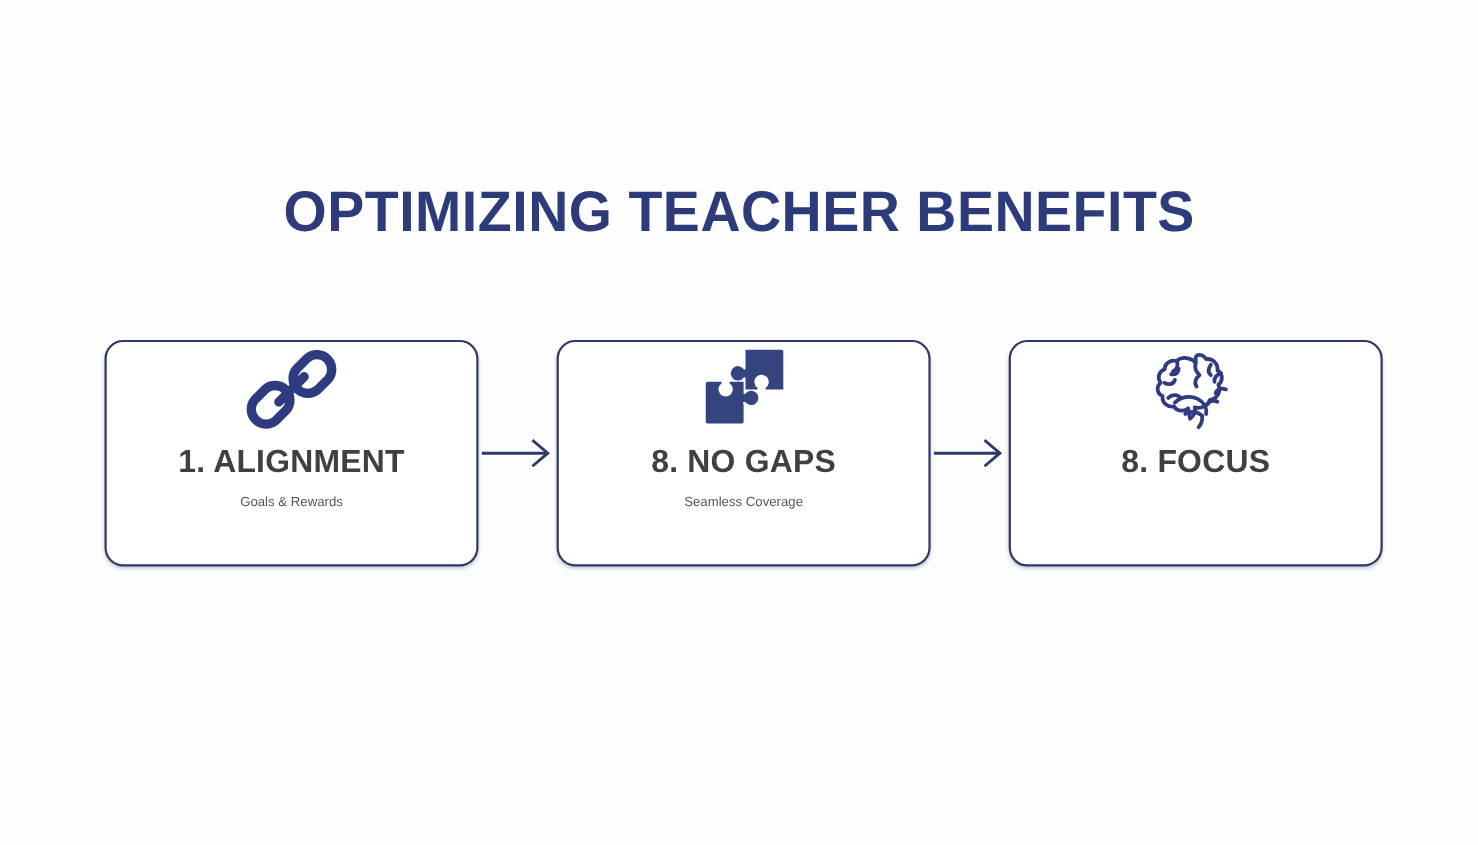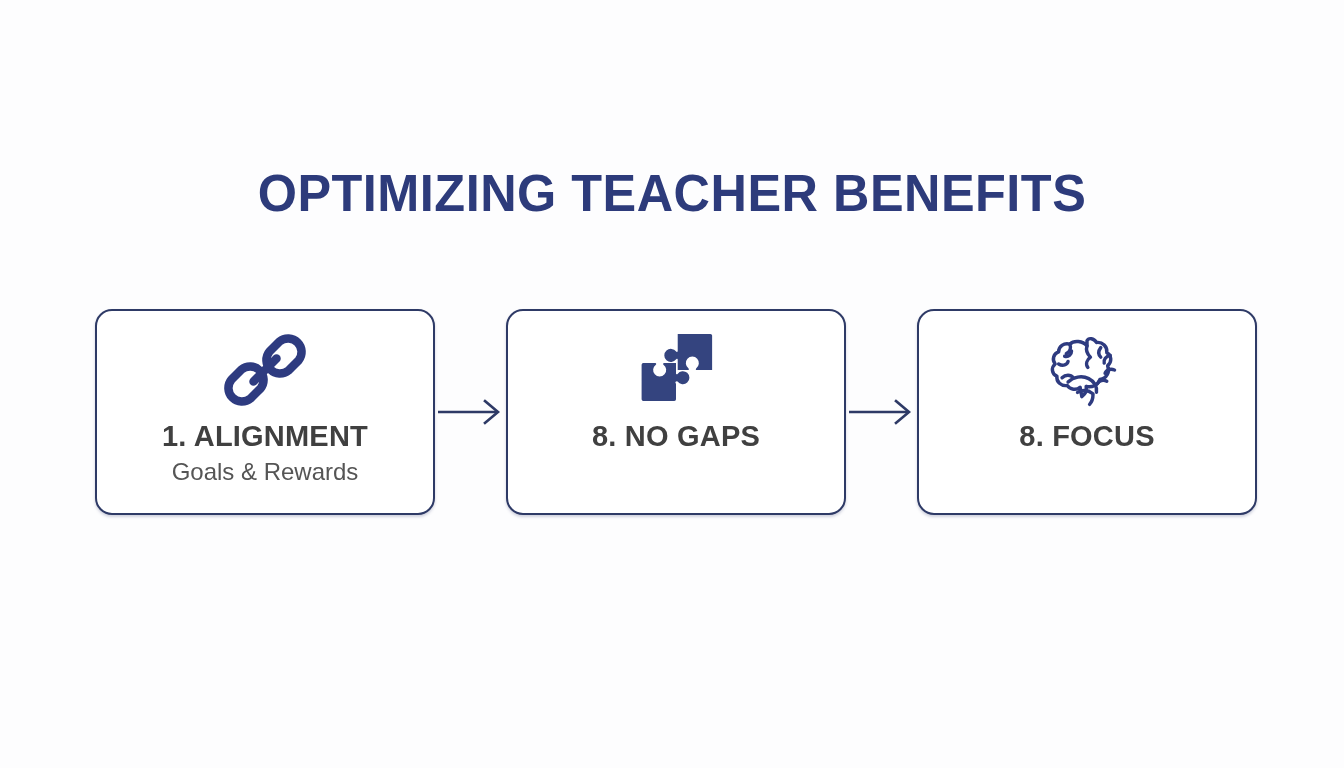--- a/index.html
+++ b/index.html
@@ -58,21 +58,20 @@
     height: 206px;
     flex: 0 0 340px;
     border: 2px solid #2e3a66;
     border-radius: 17px;
     background: #ffffff;
     box-shadow: 0 2px 3px rgba(40, 52, 105, 0.22);
     display: flex;
     flex-direction: column;
     align-items: center;
     justify-content: flex-start;
-    padding-top: 16px;
   }
 
   .card-icon {
     height: 86px;
     display: flex;
     align-items: center;
     justify-content: center;
   }
 
   .card-title {
@@ -80,21 +79,21 @@
     font-size: 29px;
     line-height: 34px;
     font-weight: 700;
     color: #404040;
     letter-spacing: 0.2px;
     white-space: nowrap;
   }
 
   .card-sub {
     margin-top: 7px;
-    font-size: 24px;
+    font-size: 12px;
     line-height: 24px;
     font-weight: 400;
     color: #555555;
     white-space: nowrap;
   }
 
   
   .arrow {
     flex: 0 0 66px;
     height: 30px;
@@ -149,20 +148,21 @@
             <path d="M12 42 H26
                      a1 1 0 0 1 0.6 1.8 7.6 7.6 0 1 0 8.8 0
                      A1 1 0 0 1 36 42 H50 V54
                      a1 1 0 0 0 1.8 0.6 7.6 7.6 0 1 1 0 8.8
                      A1 1 0 0 0 50 66 V84 a2 2 0 0 1 -2 2 H12
                      a2 2 0 0 1 -2 -2 V44 a2 2 0 0 1 2 -2 Z"></path>
           </g>
         </svg>
       </div>
       <div class="card-title">8. NO GAPS</div>
+      <div class="card-sub">Seamless Coverage</div>
     </div>
 
     <div class="arrow">
       <svg width="66" height="26" viewBox="0 0 66 26" aria-hidden="true">
         <g fill="none" stroke="#2e3a66" stroke-width="2.6" stroke-linecap="square" stroke-linejoin="miter">
           <line x1="0" y1="13" x2="58" y2="13"></line>
           <polyline points="47,2 60,13 47,24"></polyline>
         </g>
       </svg>
     </div>

